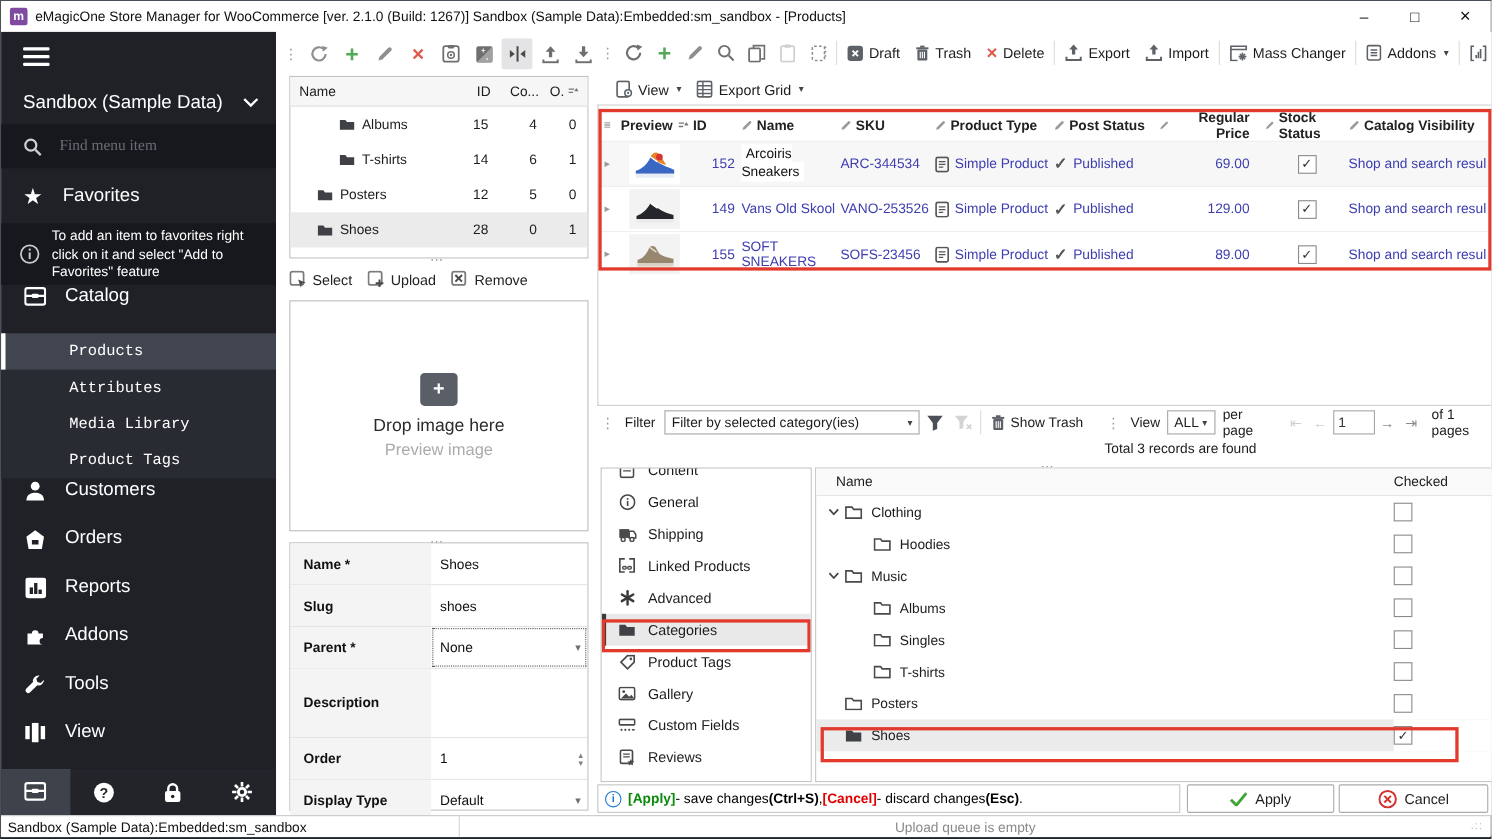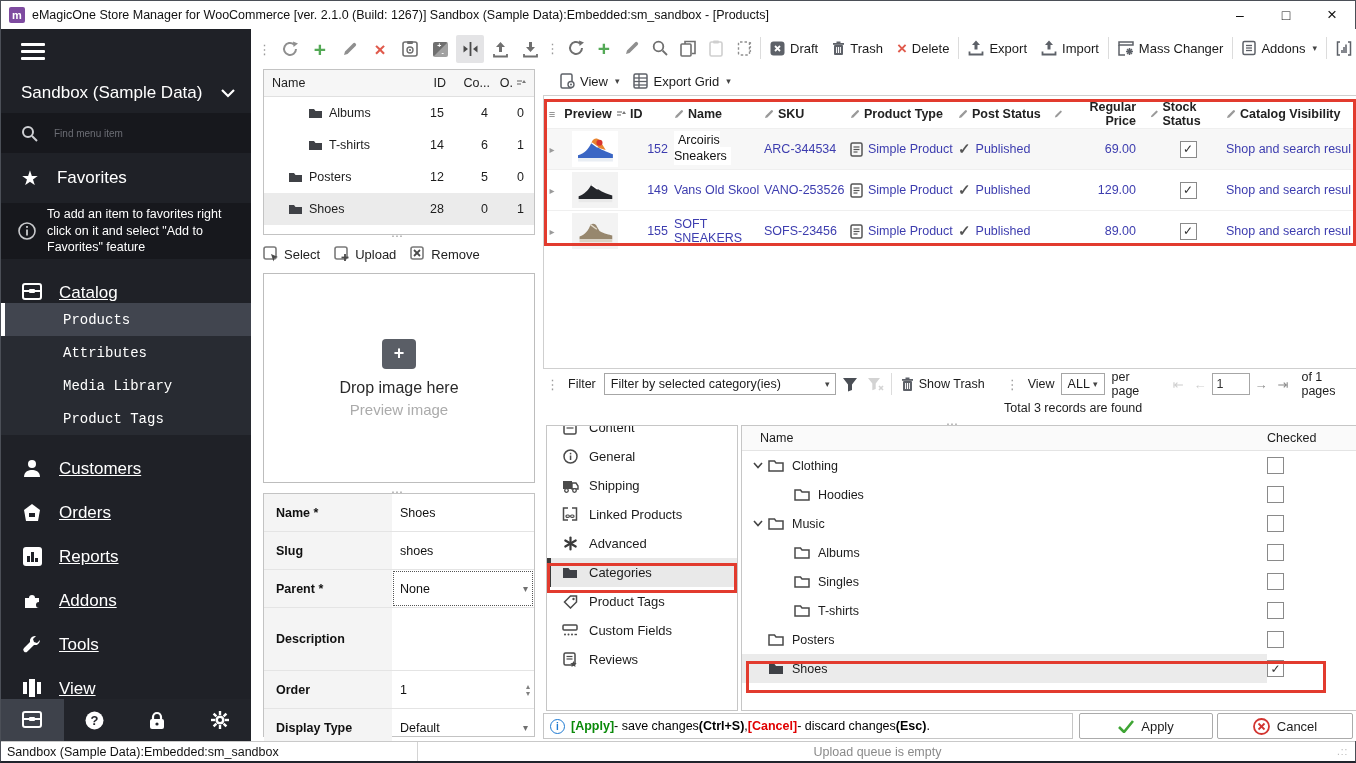--- a/index.html
+++ b/index.html
@@ -12,27 +12,27 @@
   .win-controls{display:flex;height:100%;}
   .win-btn{width:46px;height:100%;display:flex;align-items:center;justify-content:center;font-size:14px;color:#111;}
   
   .sidebar{position:absolute;left:0;top:28px;width:250px;height:712px;background:#1f2127;color:#fff;}
   .sb-burger{height:44px;display:flex;align-items:center;padding-left:20px;}
   .burger{display:inline-block;}
   .burger i{display:block;width:24px;height:3px;background:#fff;margin:4px 0;border-radius:1px;}
   .sb-conn{height:40px;display:flex;align-items:center;padding:0 16px 0 20px;font-size:17px;}
   .sb-conn .lbl{flex:1;}
   .sb-search{height:40px;background:#17181d;display:flex;align-items:center;padding-left:20px;}
-  .sb-search input{background:transparent;border:none;outline:none;color:#cfd0d4;font-size:10px;margin-left:14px;width:170px;font-family:Liberation Sans, sans-serif;}
+  .sb-search input{background:transparent;border:none;outline:none;color:#cfd0d4;font-size:14px;margin-left:14px;width:170px;font-family:Liberation Serif, serif;}
   .sb-search input::placeholder{color:#6b6d74;}
   .sb-fav{height:50px;display:flex;align-items:center;padding-left:20px;font-size:17px;}
   .sb-fav .star{font-size:20px;margin-right:18px;}
   .sb-note{height:56px;background:#17181d;display:flex;align-items:center;padding-left:16px;font-size:12.5px;line-height:1.35;}
   .sb-note .note-text{width:198px;margin-left:10px;}
-  .sb-item{height:44px;display:flex;align-items:flex-end;padding-left:20px;font-size:17px;cursor:default;text-decoration:underline;}
+  .sb-item{height:44px;display:flex;align-items:flex-start;padding-left:20px;font-size:17px;cursor:default;}
   .sb-item .ic{width:22px;height:22px;margin-right:16px;display:flex;align-items:center;justify-content:center;}
   .sb-sub{background:#282b32;}
   .sb-subitem{height:33px;display:flex;align-items:center;padding-left:62px;font-size:14px;position:relative;font-family:Liberation Mono, monospace;}
   .sb-subitem.sel{background:#41454f;}
   .sb-subitem.sel::before{content:"";position:absolute;left:0;top:0;bottom:0;width:4px;background:#fff;}
   .sb-bottom{position:absolute;bottom:0;left:0;width:100%;height:42px;background:#22242a;display:flex;}
   .sb-bcell{width:62.5px;height:100%;display:flex;align-items:center;justify-content:center;}
   .sb-bcell.active{background:#3e424b;}
   
   .statusbar{position:absolute;left:0;top:740px;width:100%;height:20px;background:#fff;border-top:1px solid #c9c9c9;font-size:12.5px;color:#111;display:flex;align-items:center;box-sizing:border-box;}
@@ -938,20 +938,30 @@
           <span class="tic">
               <svg width="15" height="14" viewBox="0 0 15 14">
                 <path d="M1.5 7 L7.5 1 h6 v6 L7.5 13 Z" fill="none" stroke="#4a4a4a" stroke-width="1.5"></path>
                 <circle cx="10.5" cy="4" r="1.2" fill="#4a4a4a"></circle>
               </svg>
             </span>
           <span>Product Tags</span>
         </div>
         <div class="tab-item">
           <span class="tic">
+              <svg width="16" height="13" viewBox="0 0 16 13">
+                <rect x="1" y="1" width="14" height="11" rx="1.5" fill="none" stroke="#4a4a4a" stroke-width="1.5"></rect>
+                <circle cx="5" cy="4.8" r="1.3" fill="#4a4a4a"></circle>
+                <path d="M2.5 11 L7 6.5 L10 9.5 L12 7.5 L14.5 11 Z" fill="#4a4a4a"></path>
+              </svg>
+            </span>
+          <span>Gallery</span>
+        </div>
+        <div class="tab-item">
+          <span class="tic">
               <svg width="16" height="14" viewBox="0 0 16 14">
                 <rect x="1" y="1" width="14" height="5" rx="1" fill="none" stroke="#4a4a4a" stroke-width="1.5"></rect>
                 <circle cx="3" cy="10.5" r="1" fill="#4a4a4a"></circle>
                 <circle cx="6.5" cy="10.5" r="1" fill="#4a4a4a"></circle>
                 <circle cx="10" cy="10.5" r="1" fill="#4a4a4a"></circle>
                 <line x1="12.5" y1="10.5" x2="15" y2="10.5" stroke="#4a4a4a" stroke-width="1.4"></line>
               </svg>
             </span>
           <span>Custom Fields</span>
         </div>

